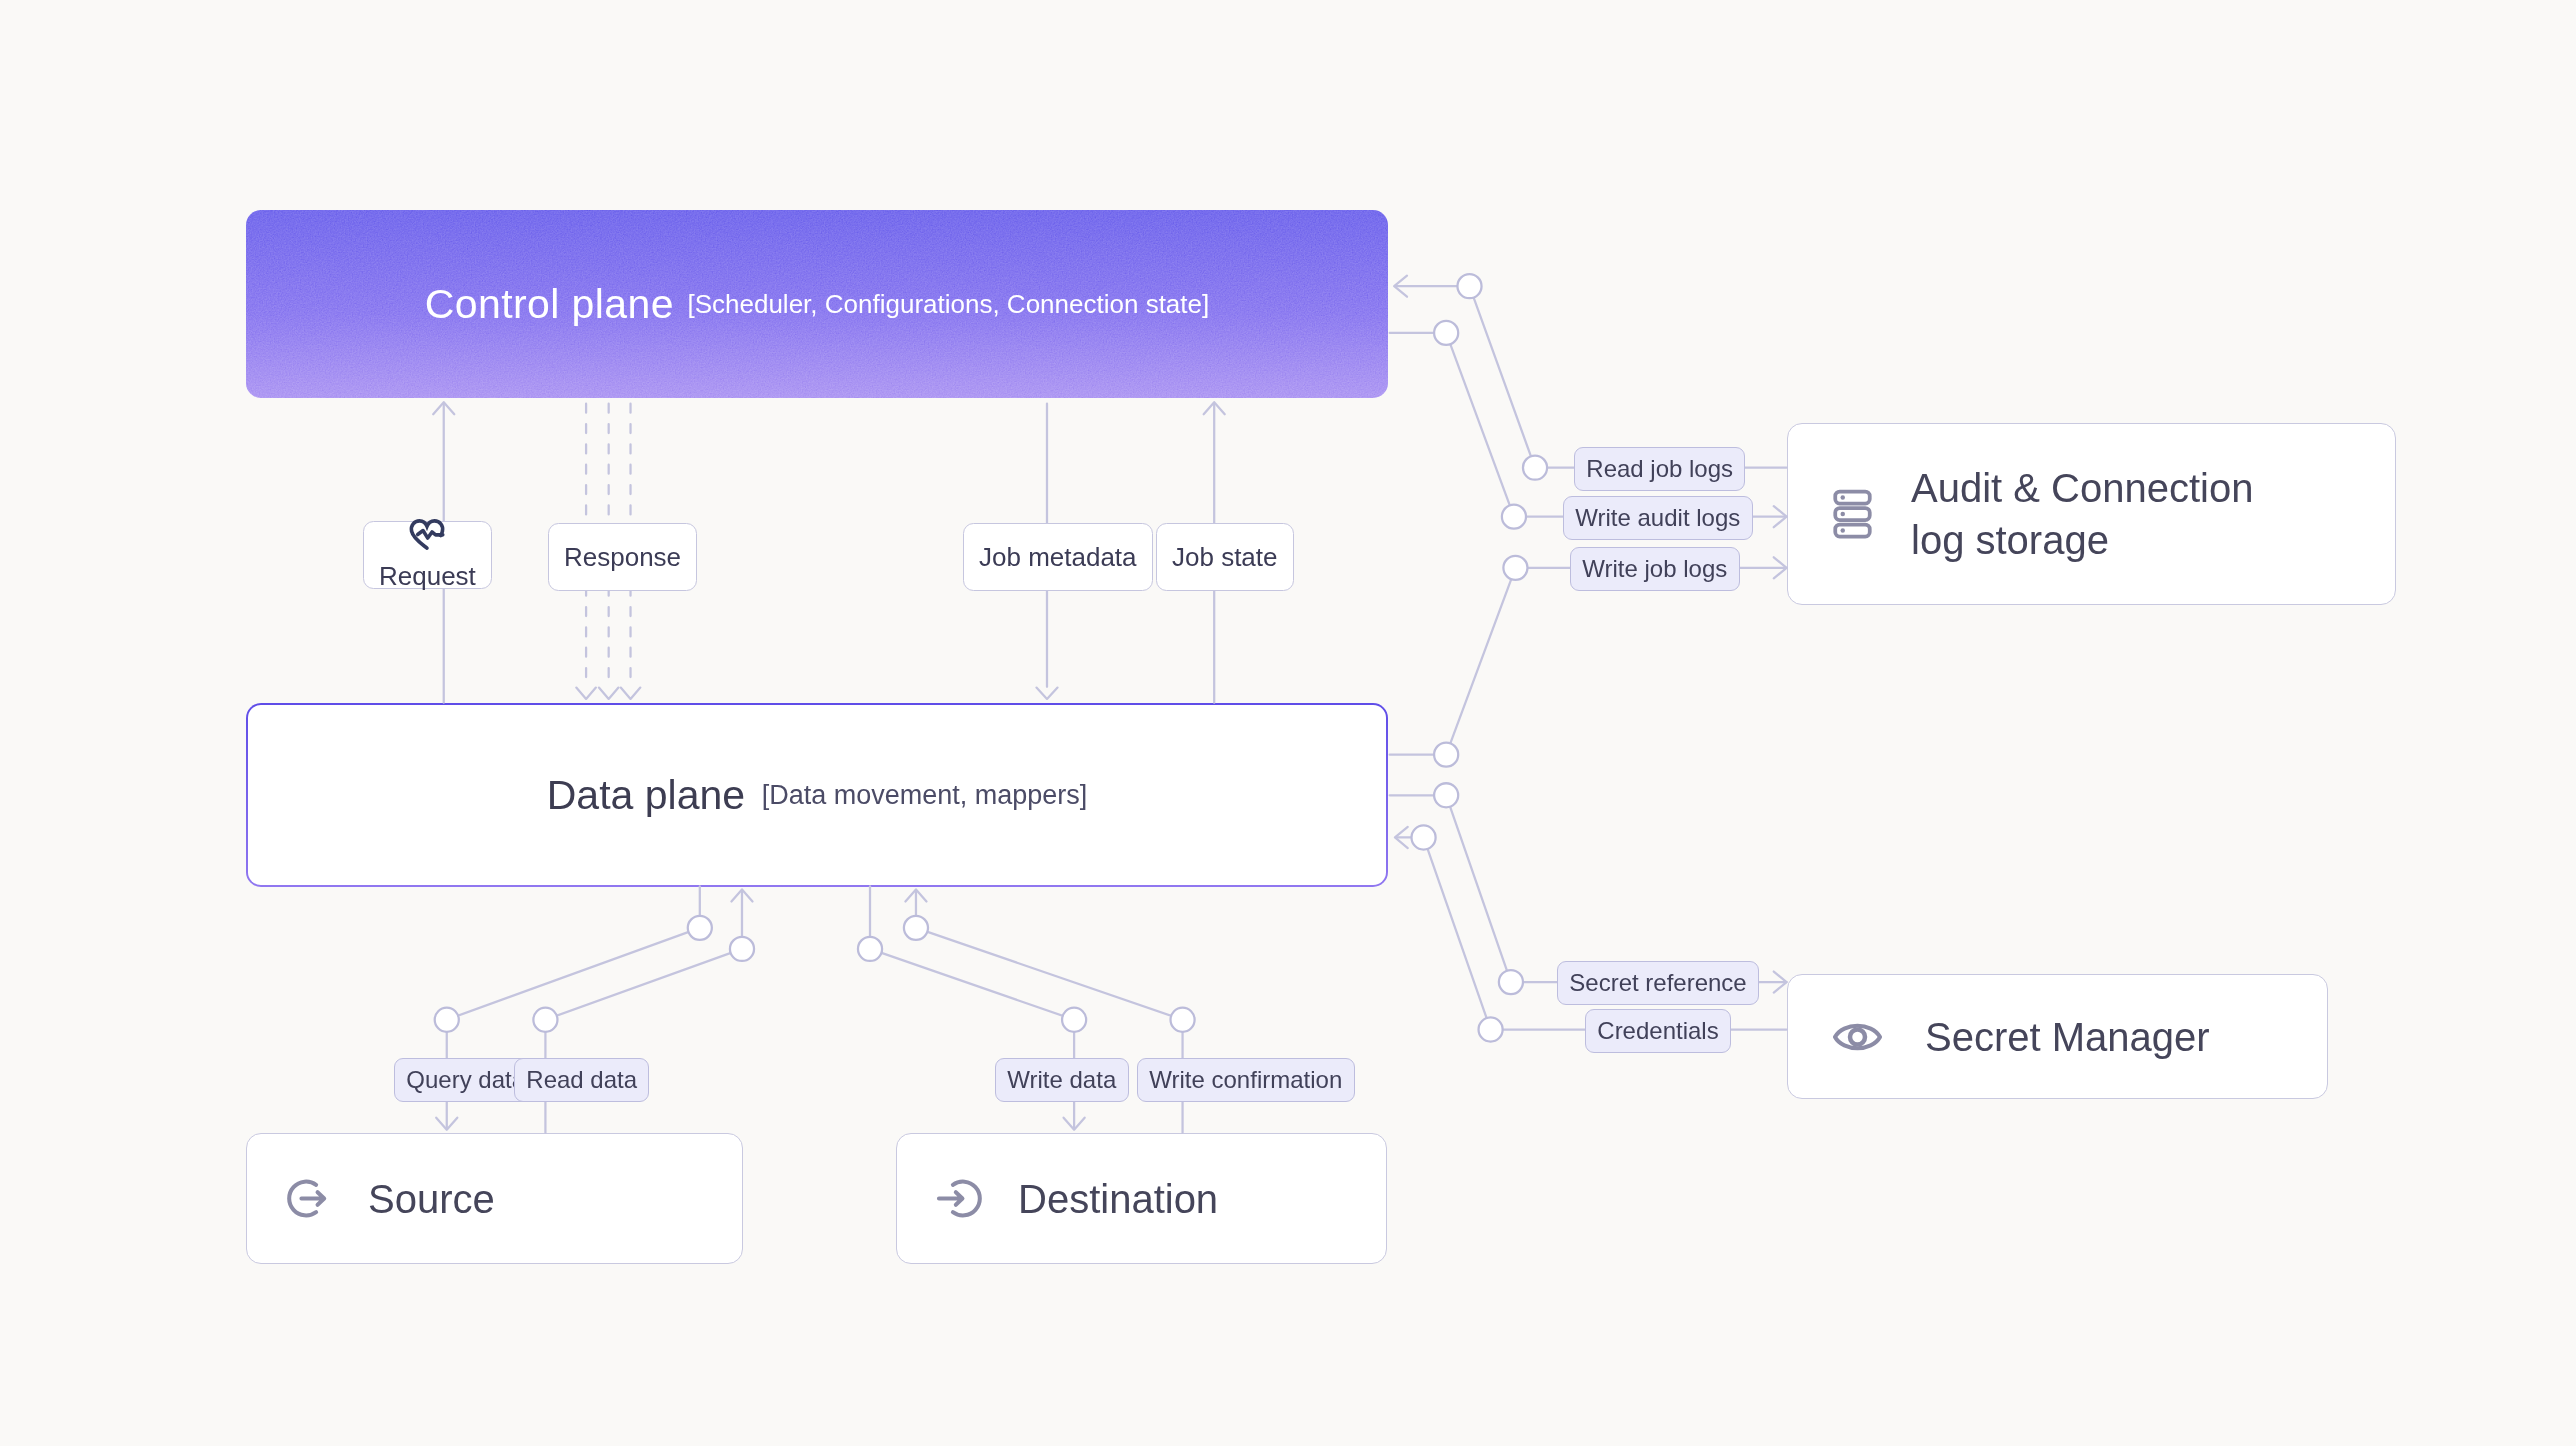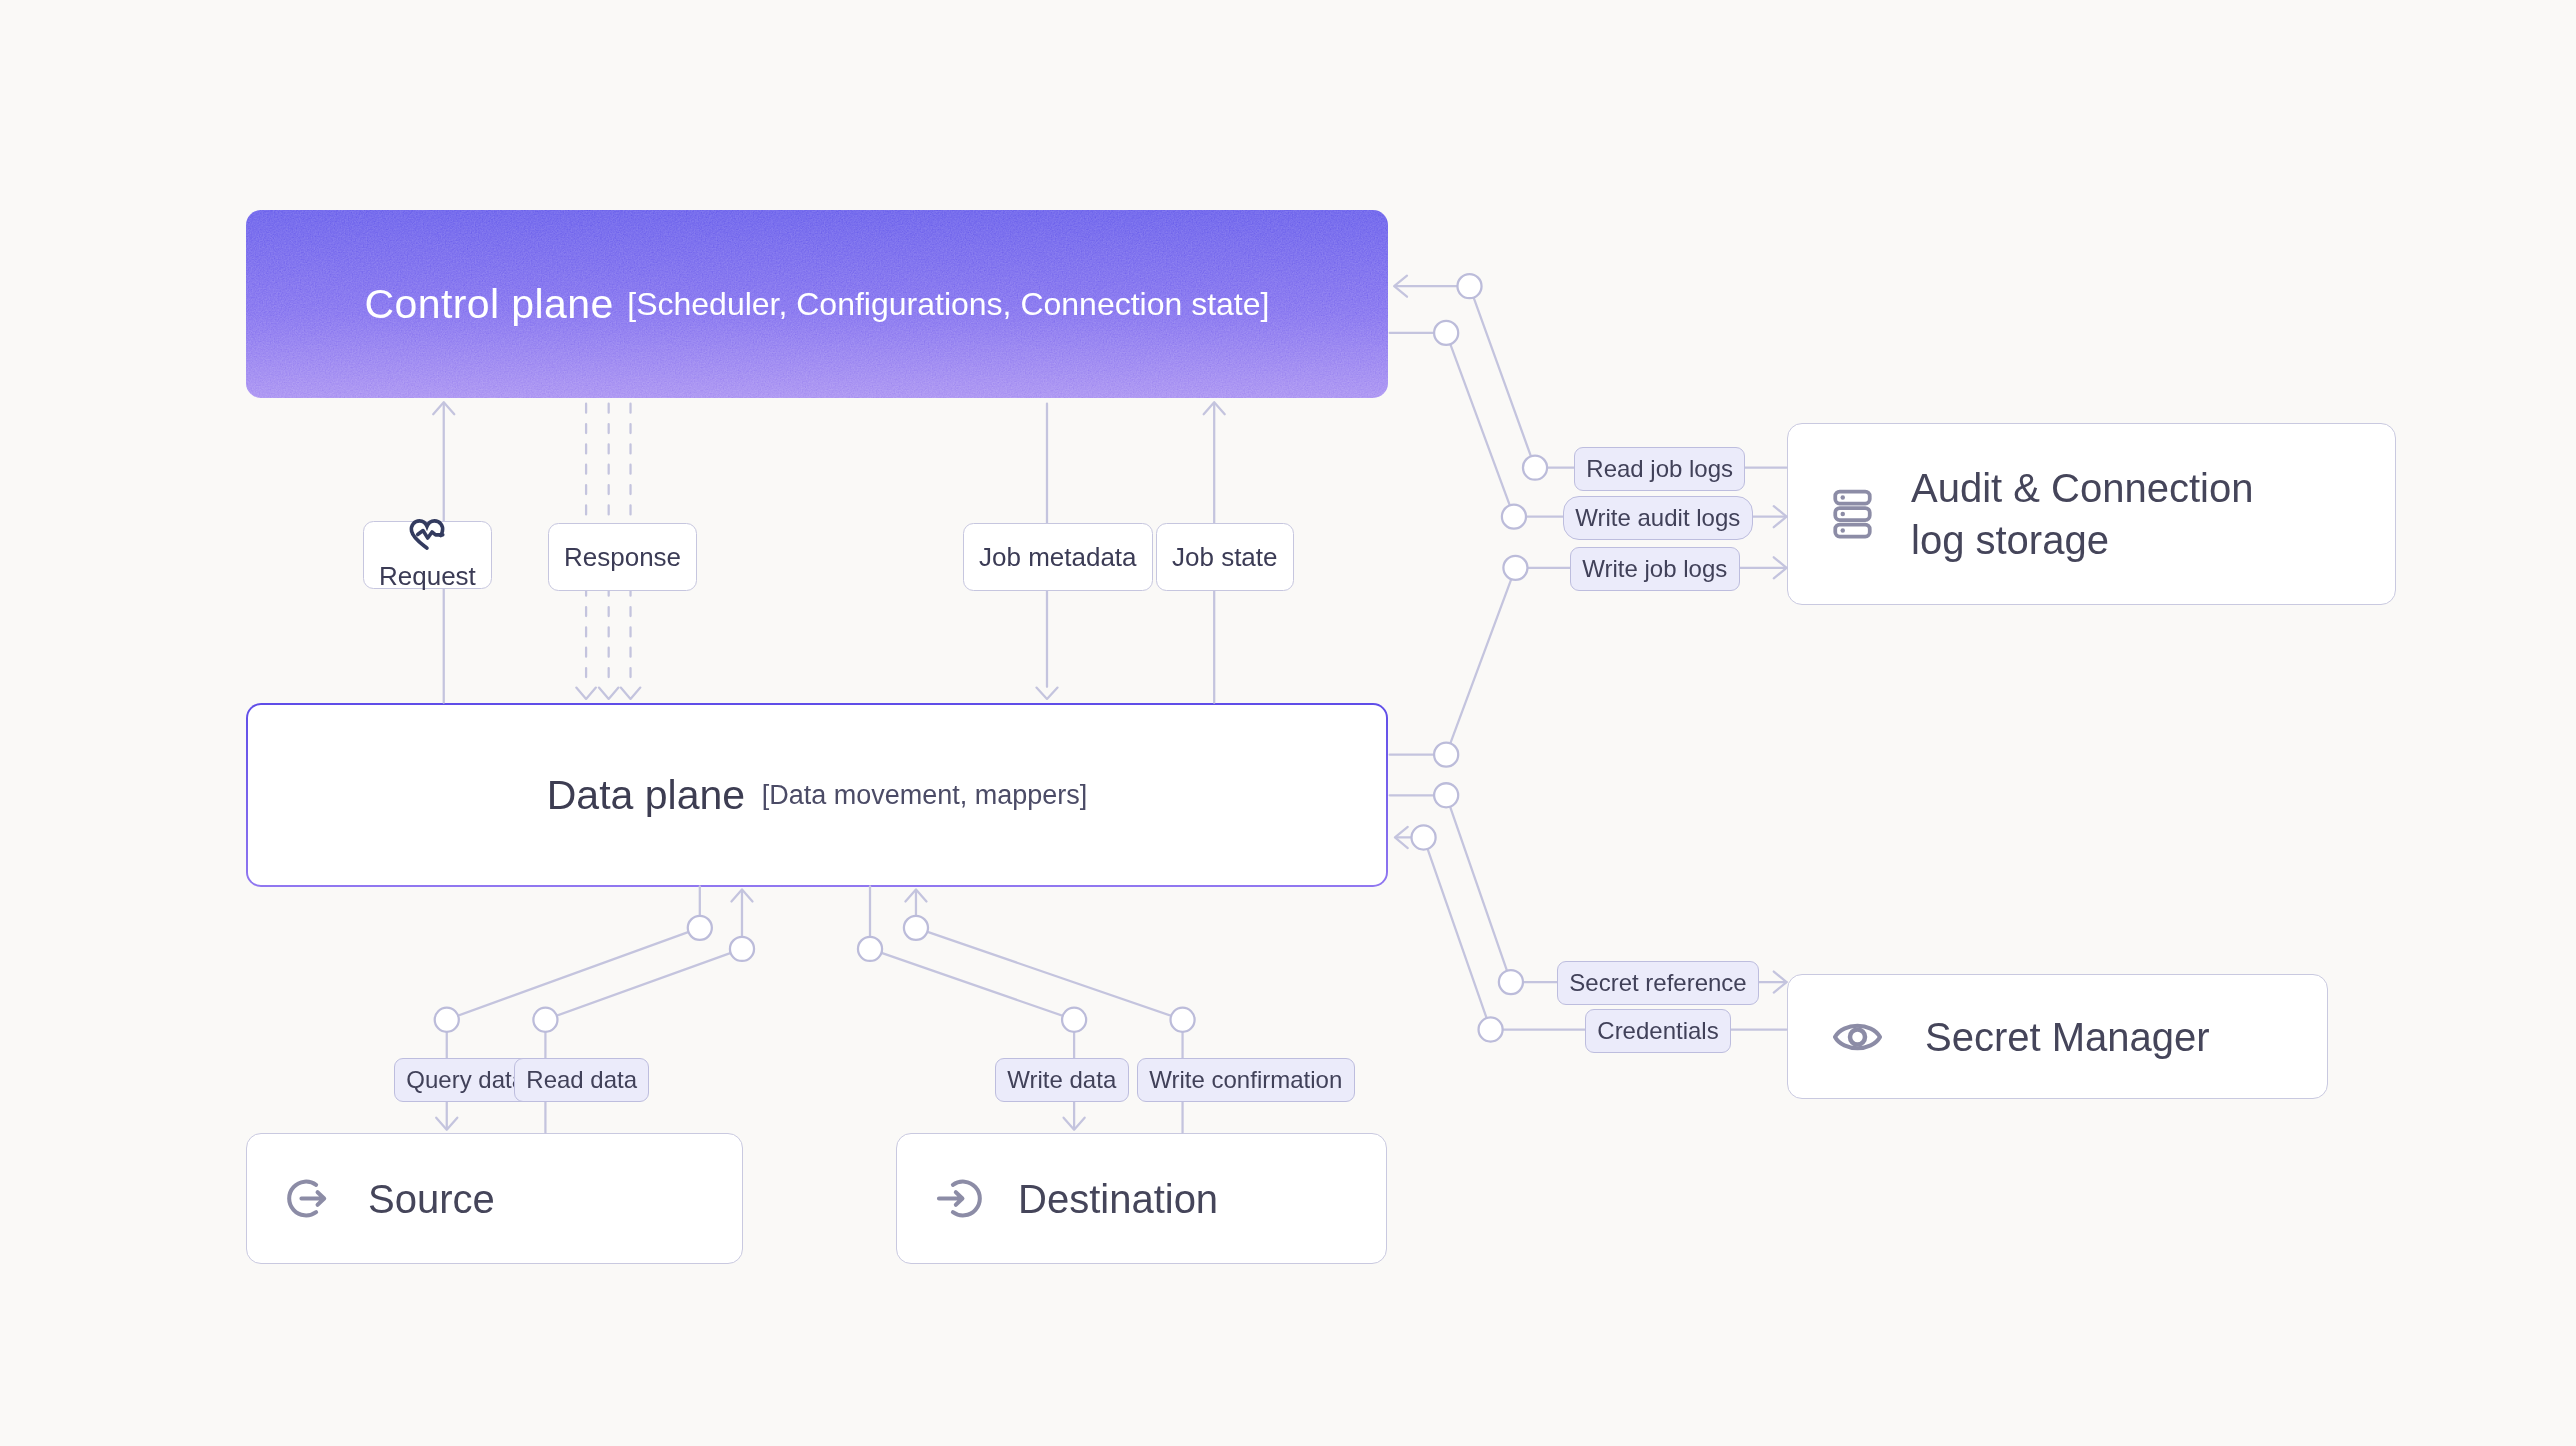--- a/index.html
+++ b/index.html
@@ -31,21 +31,21 @@
     border:1.9px solid #C9C9E0;
   }
   .node-control{
     left:246px;top:210px;width:1142px;height:188px;border:none;
     background:linear-gradient(180deg,var(--grad-top) 0%,#7F6DEE 55%,var(--grad-bottom) 100%);
     display:flex;flex-direction:row;align-items:center;justify-content:center;gap:13.6px;
     overflow:hidden;z-index:1;
   }
   .node-control .noise{position:absolute;inset:0;width:100%;height:100%;opacity:.45;mix-blend-mode:soft-light;}
   .node-control .cp-title{position:relative;font-size:41px;font-weight:500;color:#fff;letter-spacing:0.4px;}
-  .node-control .cp-sub{position:relative;font-size:32px;font-weight:400;color:#fff;}
+  .node-control .cp-sub{position:relative;font-size:26px;font-weight:400;color:#fff;}
   .node-data-outer{
     left:246px;top:703px;width:1142px;height:184px;position:absolute;box-sizing:border-box;
     border-radius:15px;padding:2.3px;z-index:1;
     background:linear-gradient(180deg,var(--dp-border-top),var(--dp-border-bottom));
   }
   .node-data-inner{
     width:100%;height:100%;box-sizing:border-box;border-radius:12.8px;background:#fff;
     display:flex;flex-direction:row;align-items:center;justify-content:center;gap:16.6px;
   }
   .dp-title{font-size:41px;font-weight:500;color:#3D3D52;}
@@ -262,21 +262,21 @@
 </div>
 
 <div class="chip chip-white" style="left:1156px;top:523px;">
   <span>Job state</span>
 </div>
 
 <div class="chip chip-lav" style="left:1574px;top:447px;">
   <span>Read job logs</span>
 </div>
 
-<div class="chip chip-lav" style="left:1563px;top:496px;border-radius:16px;">
+<div class="chip chip-lav" style="left:1563px;top:496px;">
   <span>Write audit logs</span>
 </div>
 
 <div class="chip chip-lav" style="left:1570px;top:547px;">
   <span>Write job logs</span>
 </div>
 
 <div class="chip chip-lav" style="left:1557px;top:961px;">
   <span>Secret reference</span>
 </div>

